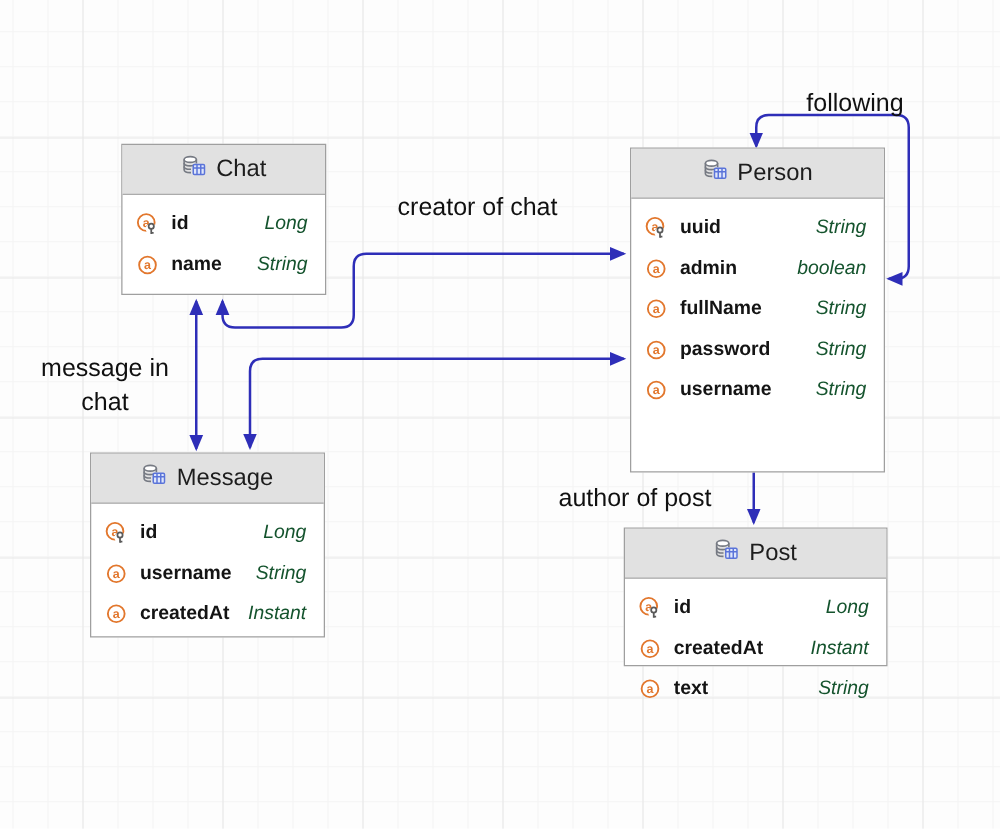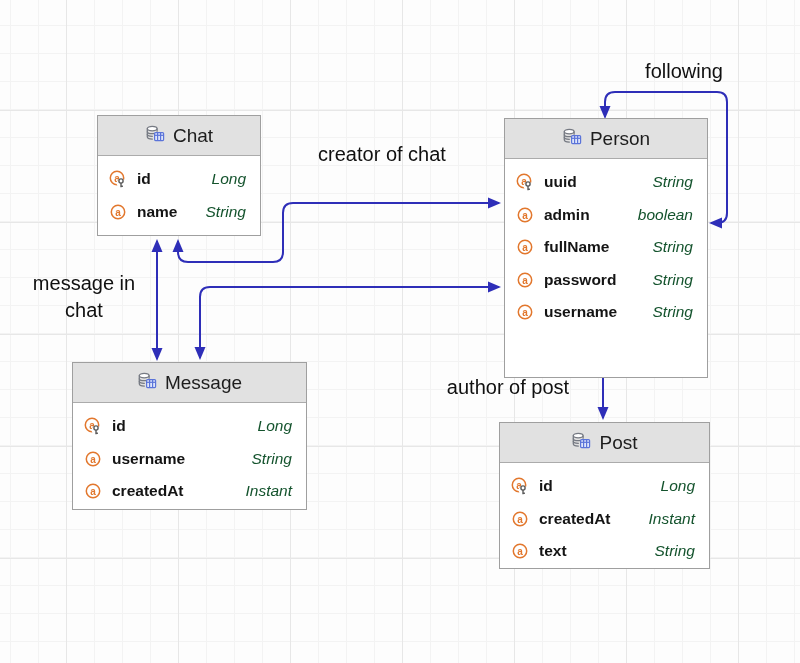--- a/index.html
+++ b/index.html
@@ -53,26 +53,27 @@
 
   .edge-label {
     position: absolute;
     z-index: 3;
     font-size: 20px;
     line-height: 27px;
     color: #101010;
     text-align: center;
     white-space: nowrap;
     transform: translateX(-50%);
+    margin-top: 12px;
   }
 
   #ent-chat    { left: 97px;  top: 115px; width: 164px; height: 121px; }
   #ent-person  { left: 504px; top: 118px; width: 204px; height: 260px; }
-  #ent-message { left: 72px;  top: 362px; width: 235px; height: 148px; }
-  #ent-post    { left: 499px; top: 422px; width: 211px; height: 147px; }
+  #ent-message { left: 72px;  top: 362px; width: 188px; height: 148px; }
+  #ent-post    { left: 499px; top: 422px; width: 211px; height: 111px; }
 
   #lbl-following  { left: 684px; top: 58px; }
   #lbl-member     { left: 382px; top: 141px; }
   #lbl-msg-chat   { left: 84px;  top: 270px; }
   #lbl-author-msg { left: 368px; top: 299px; }
   #lbl-author-post{ left: 508px; top: 374px; }
 </style>
 </head>
 <body>
 

